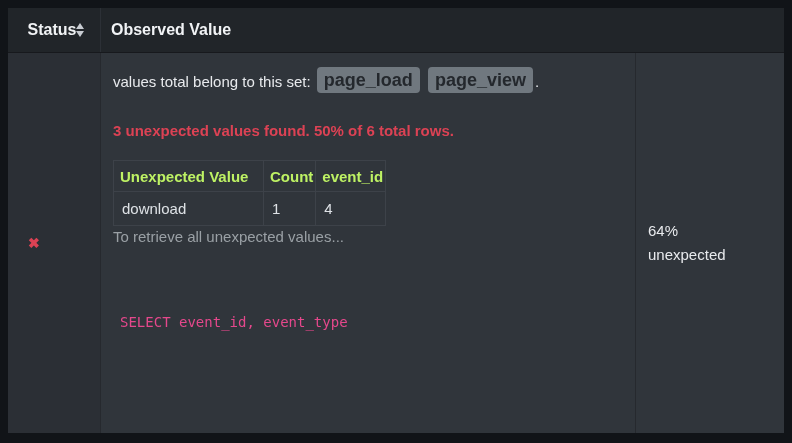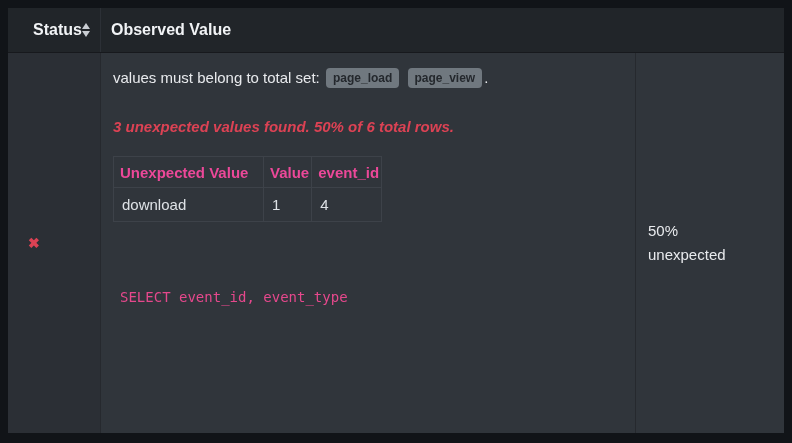--- a/index.html
+++ b/index.html
@@ -29,21 +29,21 @@
     align-items: center;
     font-weight: bold;
     font-size: 16px;
     color: #f1f3f5;
     border-right: 1px solid #2c3036;
   }
   .th:last-child { border-right: none; }
   .col-status  { width: 93px;  flex: 0 0 93px; }
   .col-exp     { flex: 1 1 auto; }
   .col-obs     { width: 148px; flex: 0 0 148px; }
-  .th.col-status { padding-left: 14px; justify-content: flex-end; }
+  .th.col-status { padding-left: 14px; justify-content: center; }
   .th.col-exp    { padding-left: 12px; }
   .th.col-obs    { padding-left: 10px; }
   
   .sort-icon {
     display: inline-flex;
     flex-direction: column;
     align-items: center;
     gap: 2px;
     margin-right: 10px;
   }
@@ -94,48 +94,47 @@
     font-size: 15px;
     line-height: 24px;
     color: #e8eaed;
   }
   
   .intro { line-height: 22px; }
   .badge {
     display: inline-block;
     background: #70787f;
     color: #24282d;
-    font-size: 12px;
+    font-size: 18px;
     font-weight: bold;
     line-height: 1;
     padding: 4px 7px 4px 7px;
     border-radius: 4px;
     margin: 0 2px;
     vertical-align: 1px;
   }
   .summary {
     margin-top: 27px;
     font-weight: bold;
     color: #dc4254;
     line-height: 22px;
-    font-style: italic;
   }
   table.inner {
     border-collapse: collapse;
     margin-top: 18px;
     color: #dee2e6;
     font-size: 15px;
   }
   table.inner th, table.inner td {
     border: 1px solid #3d4249;
     text-align: left;
     font-size: 15px;
     padding: 4px 2px 4px 8px;
   }
-  table.inner th { color: #ec4899; height: 31px; padding-left: 6px; }
+  table.inner th { color: #bef264; height: 31px; padding-left: 6px; }
   table.inner td { height: 34px; }
   .w-val { width: 150px; }
   .w-cnt { width: 48px;  }
   .w-eid { width: 60px;  }
   .hint {
     color: #9aa0a5;
     line-height: 20px;
     margin-top: 1px;
   }
   .code {
@@ -168,52 +167,53 @@
     </div>
 
     <div class="trow">
 
       <div class="td col-status">
         <span class="x-icon">✖</span>
       </div>
 
       <div class="td col-exp">
         <p class="intro">
-          <span>values must belong to total set:</span>
+          <span>values total belong to this set:</span>
           <span class="badge">page_load</span>
           <span class="badge">page_view</span><span>.</span>
         </p>
 
         <p class="summary">3 unexpected values found. 50% of 6 total rows.</p>
 
         <table class="inner">
           <thead>
             <tr>
               <th class="w-val">Unexpected Value</th>
-              <th class="w-cnt">Value</th>
+              <th class="w-cnt">Count</th>
               <th class="w-eid">event_id</th>
             </tr>
           </thead>
           <tbody>
             <tr>
               <td>download</td>
               <td>1</td>
               <td>4</td>
             </tr>
           </tbody>
         </table>
 
+        <p class="hint">To retrieve all unexpected values...</p>
 
         <div class="code">
           <div>SELECT event_id, event_type</div>
           
           
           
         </div>
       </div>
 
       <div class="td col-obs">
-        <span>50% unexpected</span>
+        <span>64% unexpected</span>
       </div>
 
     </div>
   </div>
 </div>
 
 </body></html>

